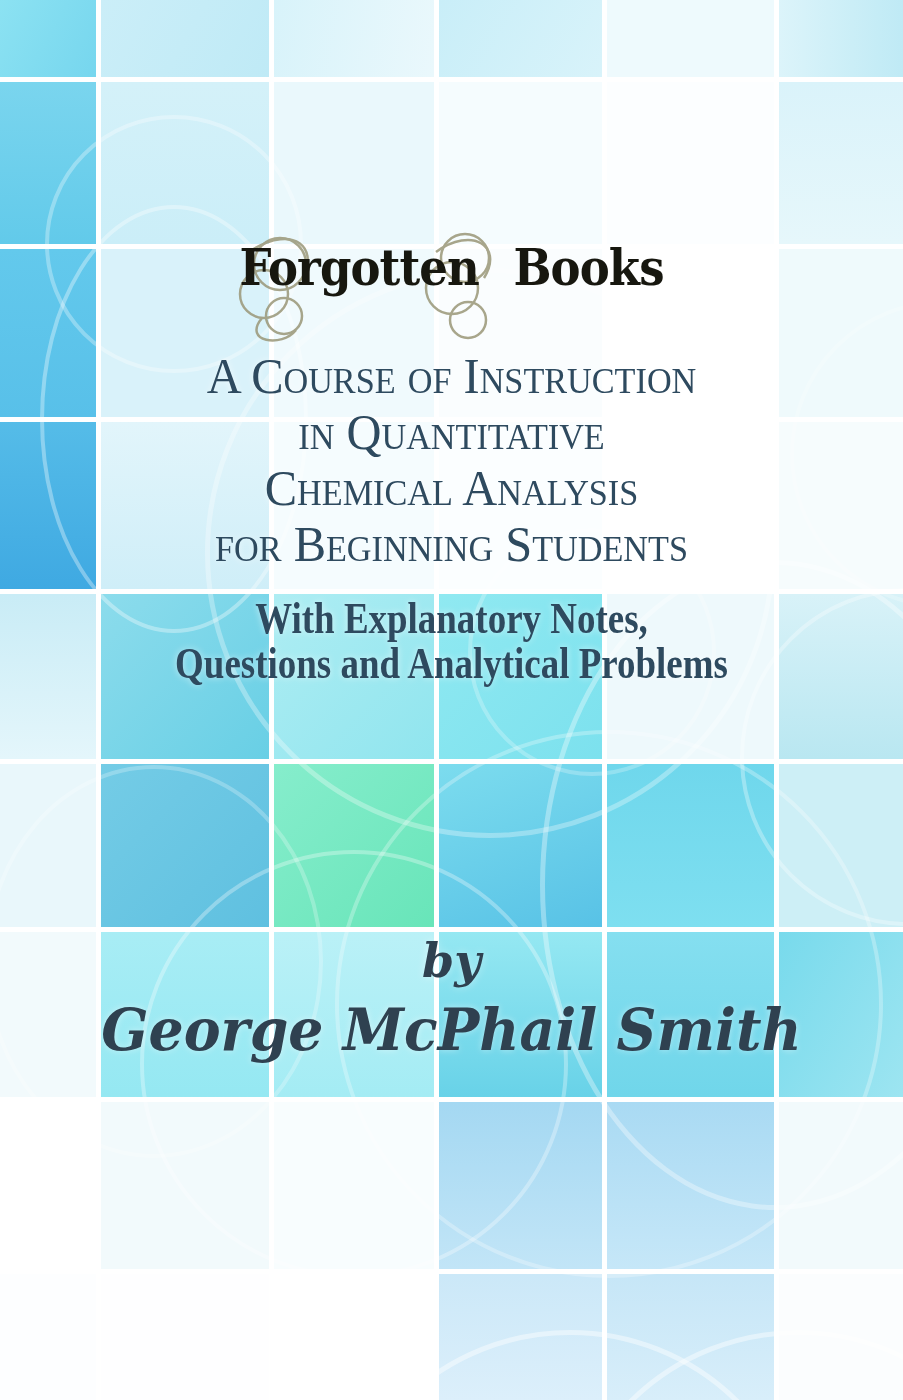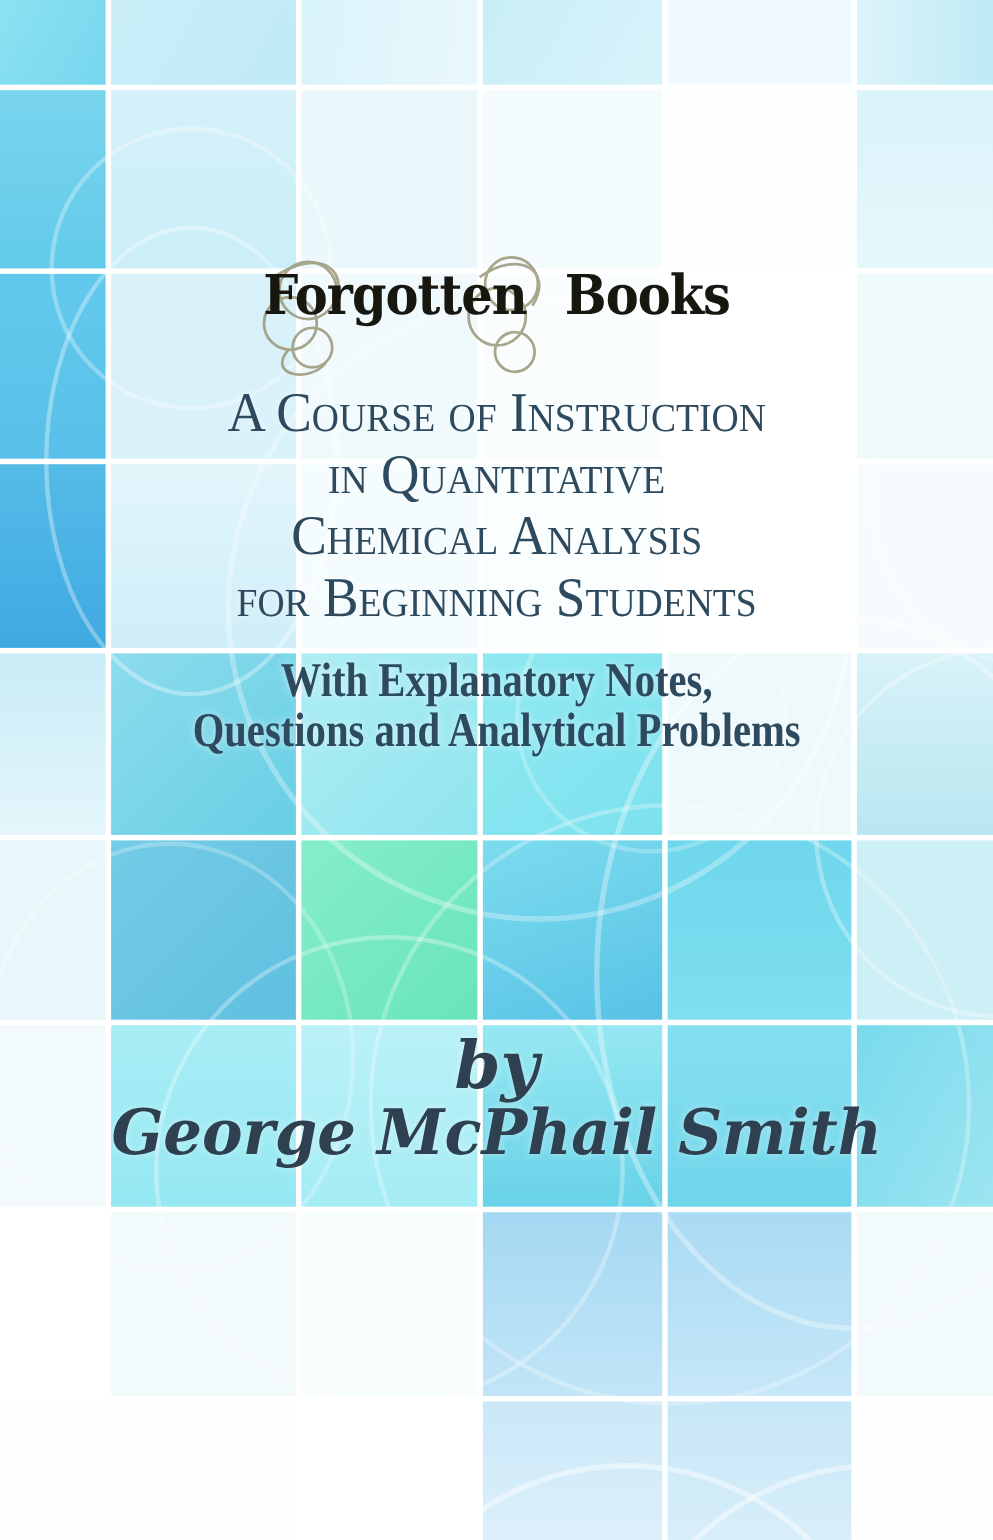--- a/index.html
+++ b/index.html
@@ -16,21 +16,21 @@
   .flourish{position:absolute;left:222px;top:222px;}
   
   .txt{position:absolute;left:0;width:100%;text-align:center;}
   .logo{top:238px;font-family:"DejaVu Serif",serif;font-weight:700;font-size:50px;
         color:#17170f;letter-spacing:-1px;word-spacing:22px;transform:scaleX(.9);}
   .title{top:348px;font-size:51px;line-height:1.10;font-variant:small-caps;
          color:#2e4a5f;text-shadow:0 0 8px rgba(255,255,255,.65);transform:scaleX(.95);}
   .subtitle{top:597px;font-size:44px;line-height:1.02;font-weight:700;color:#2e4a5f;
             text-shadow:0 0 8px rgba(255,255,255,.55);transform:scaleX(.84);}
   .byline{top:934px;font-family:"DejaVu Serif",serif;font-style:italic;font-weight:700;
-          font-size:60px;color:#2f4150;text-shadow:0 0 8px rgba(255,255,255,.45);}
+          font-size:46px;color:#2f4150;text-shadow:0 0 8px rgba(255,255,255,.45);}
   .author{top:996px;font-family:"DejaVu Serif",serif;font-style:italic;font-weight:700;
           font-size:57px;color:#2f4150;text-shadow:0 0 8px rgba(255,255,255,.45);
           transform:scaleX(.97);}
 </style>
 </head>
 <body>
 
 <div class="cover">
 
   <div class="grid">

